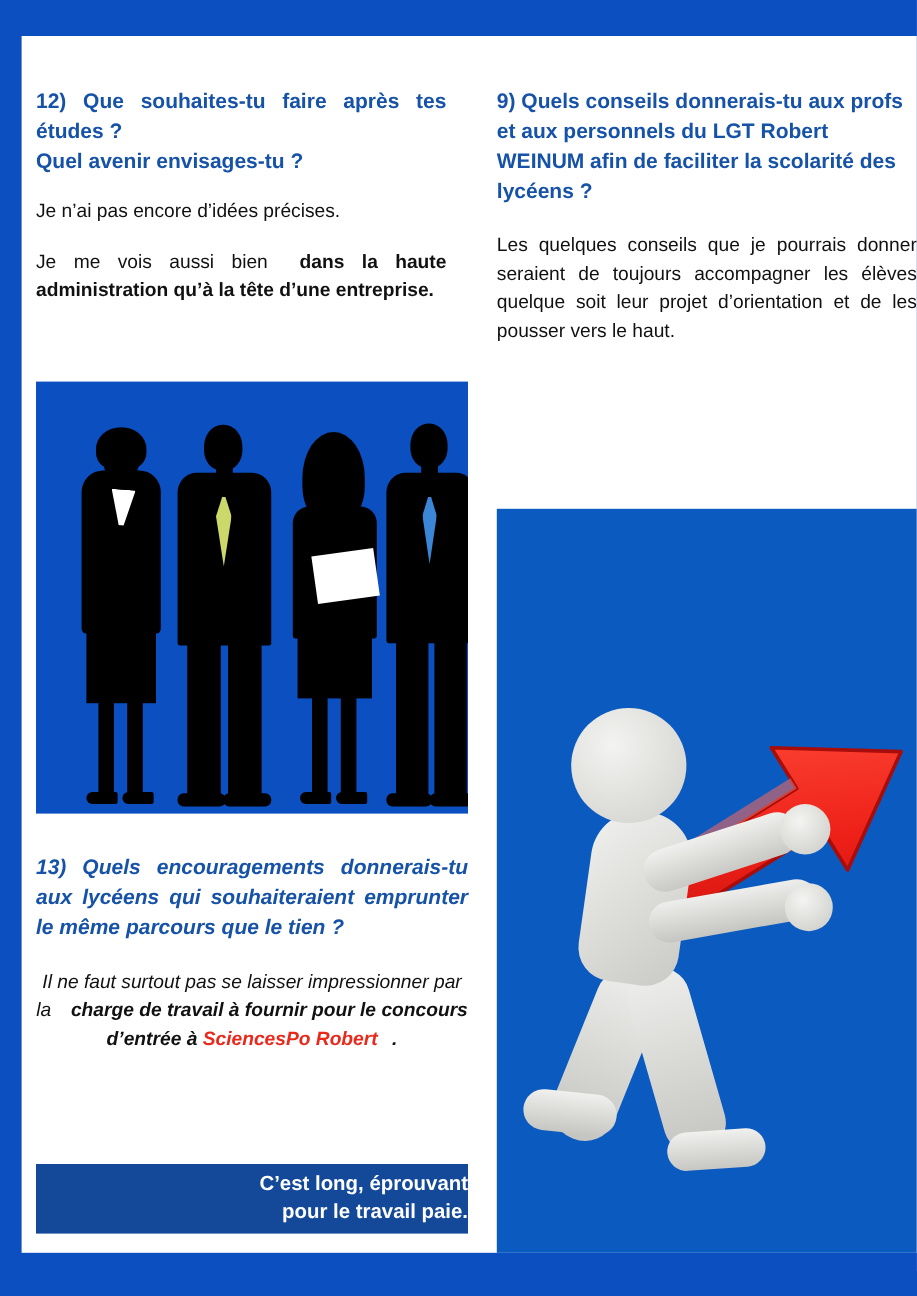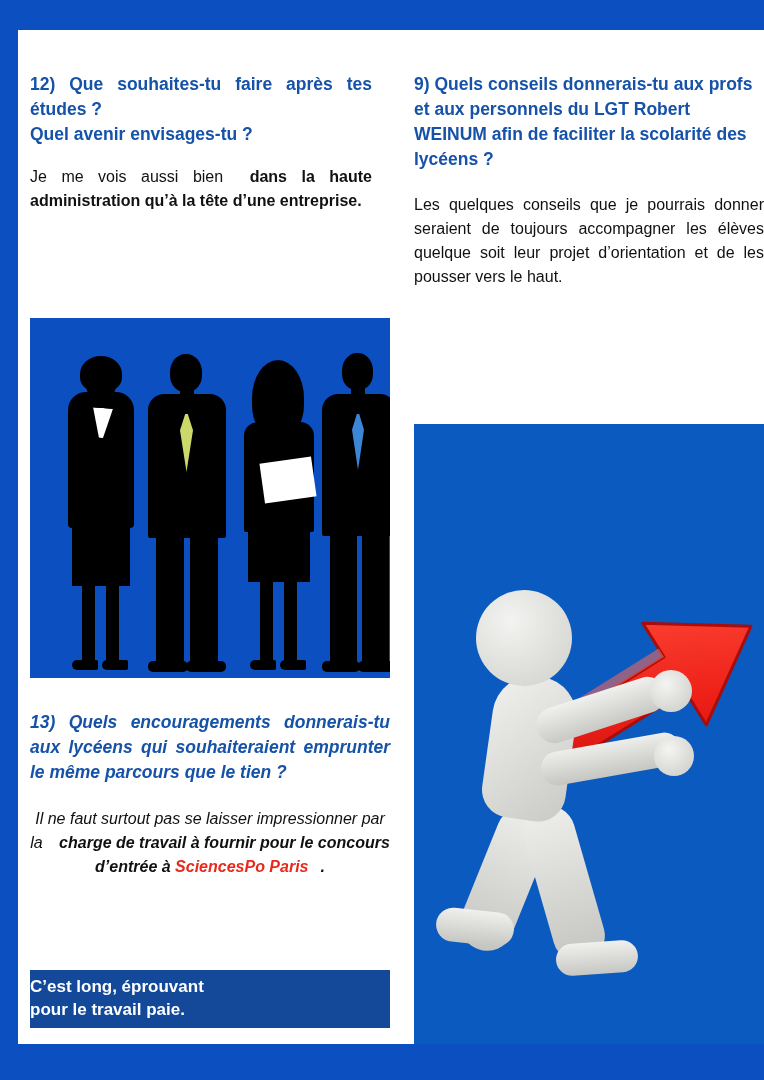--- a/index.html
+++ b/index.html
@@ -134,21 +134,21 @@
     top: 940px;
     width: 360px;
     height: 58px;
     background: #14499a;
     color: #ffffff;
     font-weight: bold;
     font-size: 17px;
     line-height: 1.35;
     display: flex;
     flex-direction: column;
-    align-items: flex-start;
+    align-items: flex-end;
     justify-content: center;
   }
 
   
   .illus {
     position: absolute;
     left: 396px;
     top: 394px;
     width: 350px;
     height: 620px;
@@ -187,20 +187,21 @@
 </head>
 <body>
 
 <div class="page">
   <div class="sheet">
 
     <div class="col-left">
       <div class="q" style="white-space: pre-line;">12) Que souhaites-tu faire après tes études ?
 Quel avenir envisages-tu ?</div>
 
+      <div class="ans">Je n’ai pas encore d’idées précises.</div>
 
       <div class="ans">
         <span>Je me vois aussi bien </span><b>dans la haute administration qu’à la tête d’une entreprise.</b>
       </div>
     </div>
 
     <div class="photo">
       <div class="sil w1-hair"></div>
       <div class="sil w1-head"></div>
       <div class="sil w1-body"></div>
@@ -236,21 +237,21 @@
       <div class="sil m2-leg2"></div>
       <div class="sil m2-body"></div>
       <div class="m2-tie sil"></div>
       <div class="sil m2-shoe1"></div>
       <div class="sil m2-shoe2"></div>
     </div>
 
     <div style="position:absolute; left:12px; top:680px; width:360px;font-style:italic;">
       <div class="q">13) Quels encouragements donnerais-tu aux lycéens qui souhaiteraient emprunter le même parcours que le tien ?</div>
       <div class="ans center" style="margin-top:22px; text-align:center;">
-        <span>Il ne faut surtout pas se laisser impressionner par la </span><b>charge de travail à fournir pour le concours d’entrée à </b><span class="red">SciencesPo Paris</span><b>.</b>
+        <span>Il ne faut surtout pas se laisser impressionner par la </span><b>charge de travail à fournir pour le concours d’entrée à </b><span class="red">SciencesPo Robert</span><b>.</b>
       </div>
     </div>
 
     <div class="banner">
       <div>C’est long, éprouvant</div>
       <div>pour le travail paie.</div>
     </div>
 
     <div class="col-right">
       <div class="q nojust">9) Quels conseils donnerais-tu aux profs et aux personnels du LGT Robert WEINUM afin de faciliter la scolarité des lycéens ?</div>

